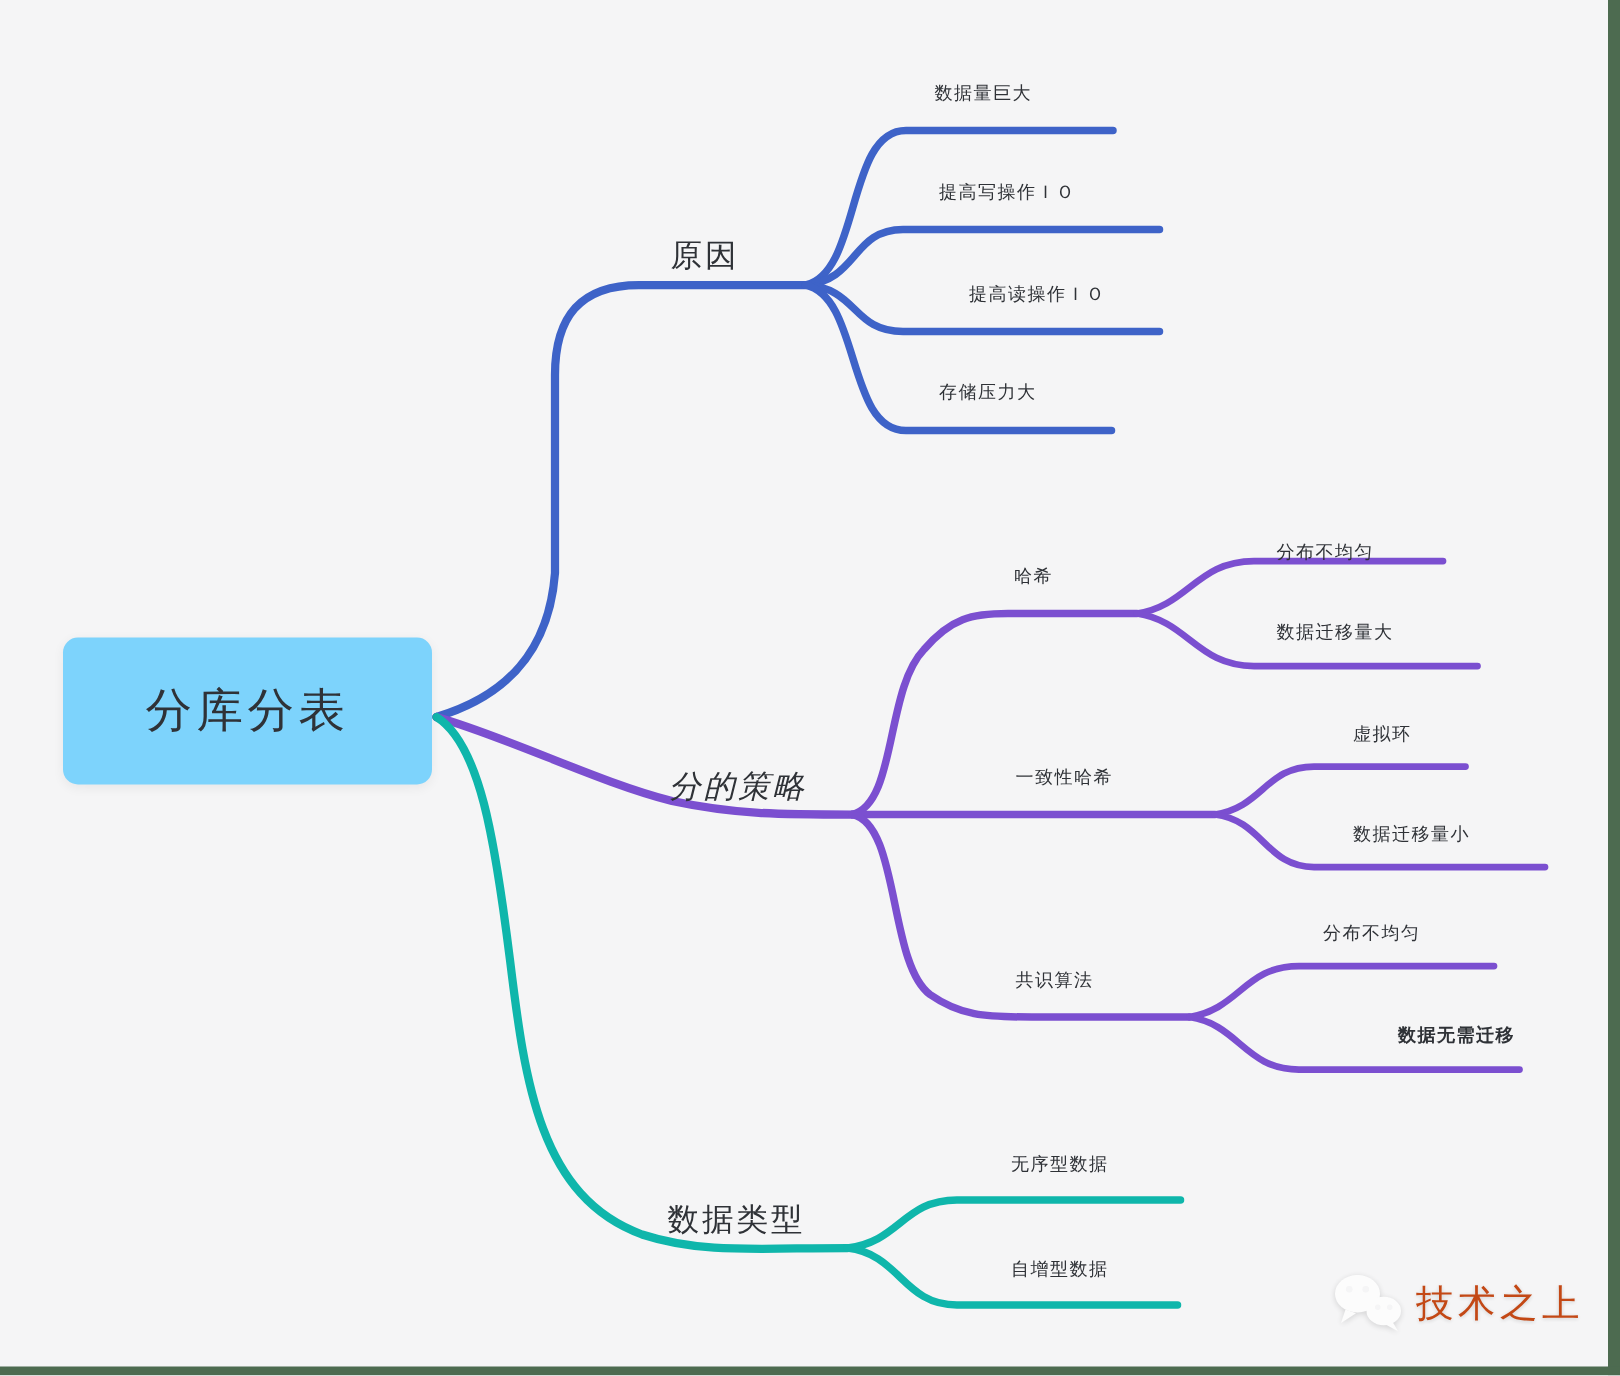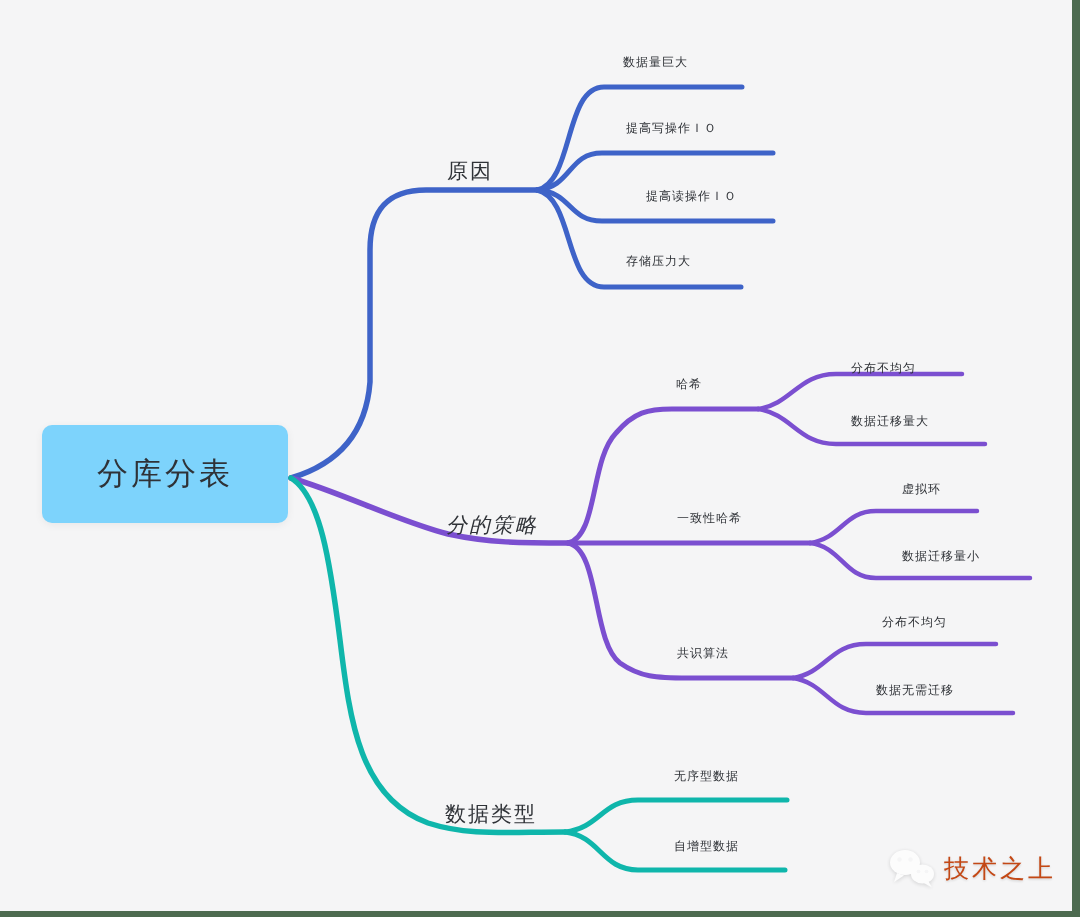--- a/index.html
+++ b/index.html
@@ -105,21 +105,21 @@
 
   <span class="node-label lvl1" style="left:446px; top:512px;font-style:italic;">分的策略</span>
   <span class="node-label" style="left:676px; top:377px;">哈希</span>
   <span class="node-label" style="left:851px; top:361px;">分布不均匀</span>
   <span class="node-label" style="left:851px; top:414px;">数据迁移量大</span>
   <span class="node-label" style="left:677px; top:511px;">一致性哈希</span>
   <span class="node-label" style="left:902px; top:482px;">虚拟环</span>
   <span class="node-label" style="left:902px; top:549px;">数据迁移量小</span>
   <span class="node-label" style="left:677px; top:646px;text-align:right;">共识算法</span>
   <span class="node-label" style="left:882px; top:615px;">分布不均匀</span>
-  <span class="node-label" style="left:876px; top:683px;">数据无需迁移</span>
+  <span class="node-label" style="left:932px; top:683px;font-weight:bold;">数据无需迁移</span>
 
   <span class="node-label lvl1" style="left:445px; top:801px;">数据类型</span>
   <span class="node-label" style="left:674px; top:769px;">无序型数据</span>
   <span class="node-label" style="left:674px; top:839px;">自增型数据</span>
 
   <div class="watermark">
     <svg class="wm-icon" width="48" height="40" viewBox="0 0 48 40">
       <ellipse cx="17" cy="14.5" rx="15" ry="12.5" fill="#fdfdfd"></ellipse>
       <polygon points="9,25 6,34 16,27.5" fill="#fdfdfd"></polygon>
       <circle cx="11.5" cy="11.5" r="2.2" fill="#f5f5f6"></circle>

